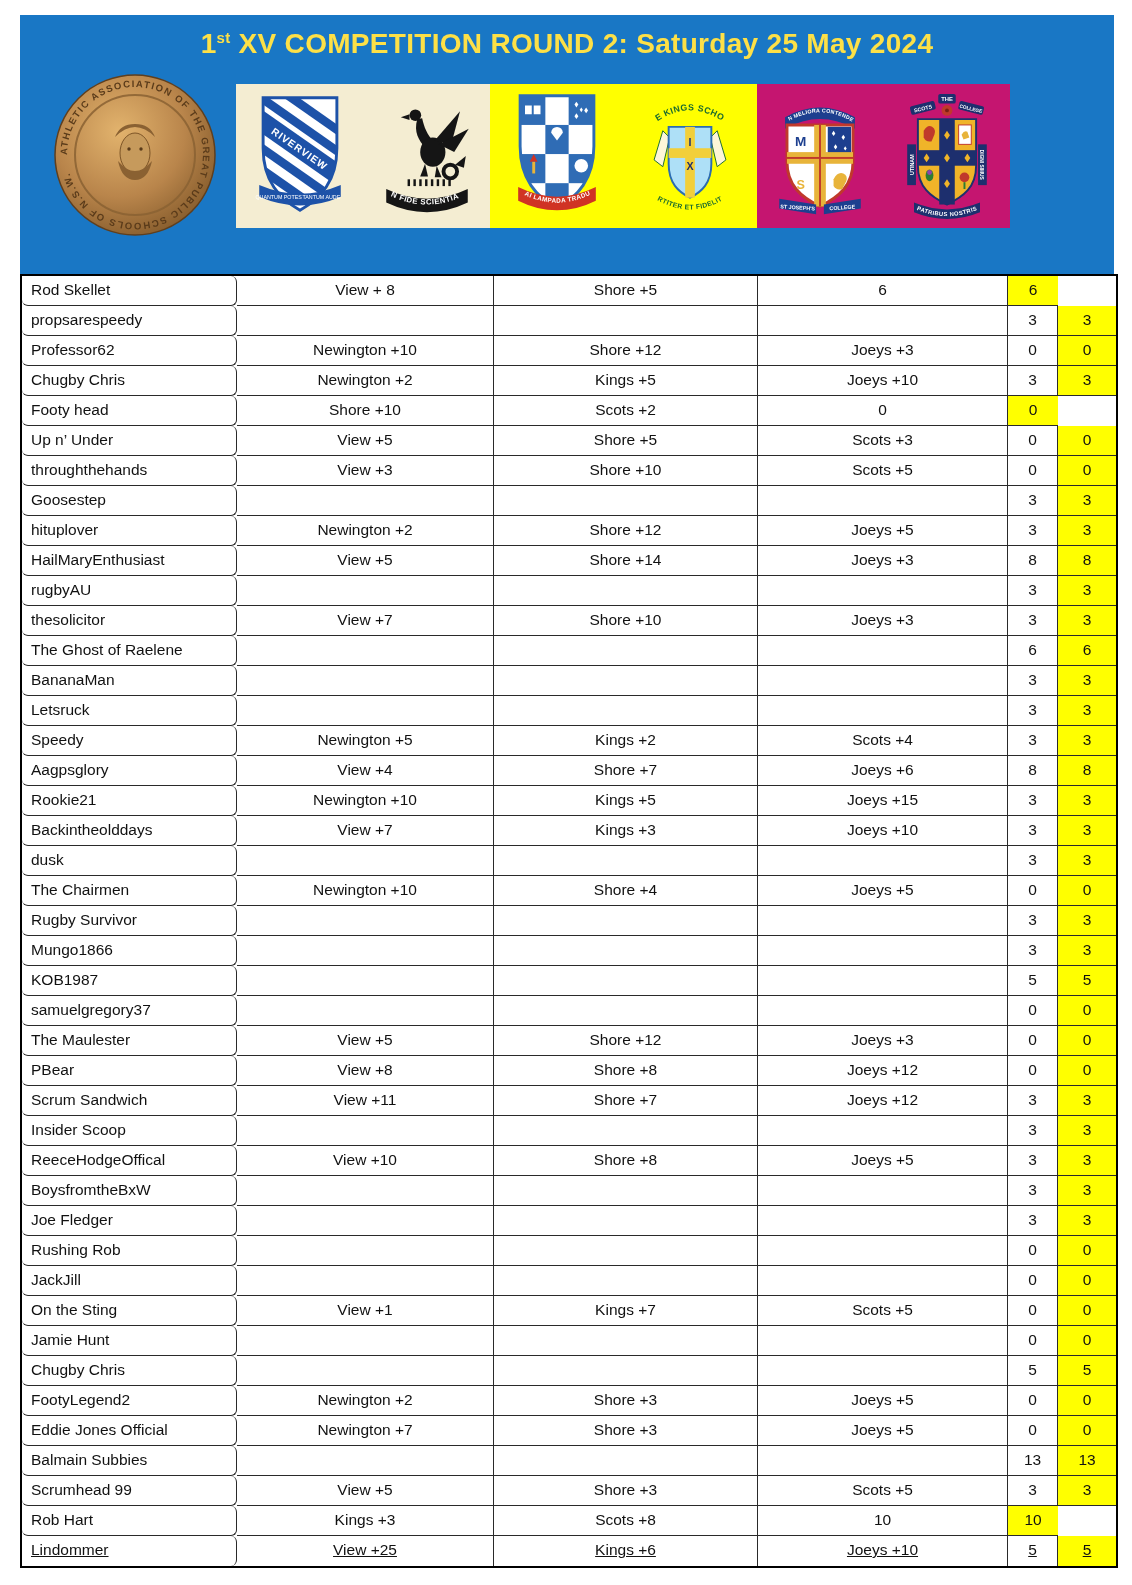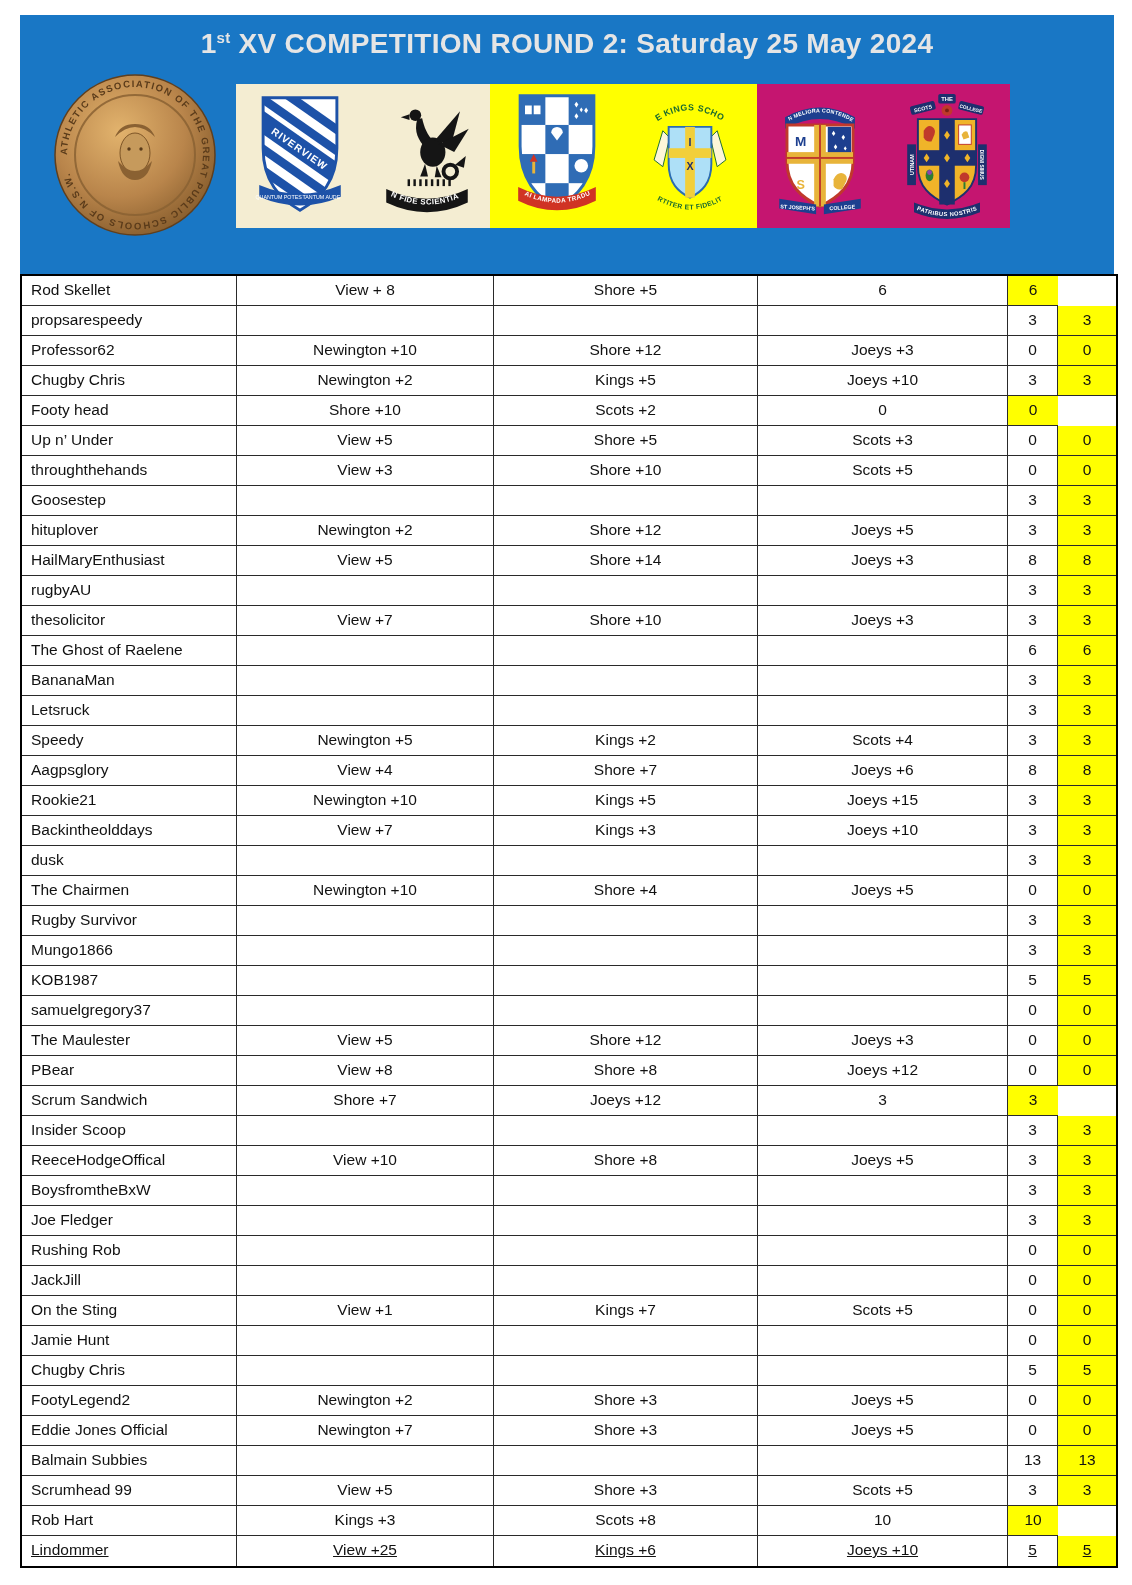--- a/index.html
+++ b/index.html
@@ -1,33 +1,33 @@
 <!DOCTYPE html>
 <html><head>
 <meta charset="utf-8">
 <style>
   html,body{margin:0;padding:0;background:#fff;}
   .page{position:relative;width:1132px;height:1585px;background:#fff;
         font-family:"Liberation Sans", sans-serif;overflow:hidden;}
   .banner{position:absolute;left:20px;top:15px;width:1094px;height:259px;background:#1977C5;}
-  .title{position:absolute;left:0;top:13px;width:100%;text-align:center;color:#e5e5e5;
+  .title{position:absolute;left:0;top:13px;width:100%;text-align:center;color:#fde047;
          font-weight:bold;font-size:28px;letter-spacing:.3px;}
   .title sup{font-size:15px;}
   .medal{position:absolute;left:33px;top:58px;}
   .panel{position:absolute;top:69px;height:144px;display:flex;align-items:center;justify-content:space-around;}
   .p1{left:216px;width:254px;background:#F4EDD2;}
   .p2{left:470px;width:267px;background:#FFFF00;}
   .p3{left:737px;width:253px;background:#C51570;}
   .crest{display:block;}
   .ttable{position:absolute;left:20px;top:274px;border:2px solid #000;background:#fff;width:1094px;box-sizing:content-box;}
   .trow{display:grid;grid-template-columns:215px 257px 264px 250px 50px 58px;height:30px;}
   .cell{box-sizing:border-box;border-right:1px solid #2a2a2a;border-bottom:1px solid #2a2a2a;
         font-size:15.5px;color:#111;line-height:28px;height:30px;overflow:hidden;white-space:nowrap;}
   .trow:last-child .cell{border-bottom:none;text-decoration:underline;}
-  .name-cell{padding-left:9px;text-align:left;}
+  .name-cell{padding-left:9px;text-align:left;border-radius:6px;}
   .tip-cell,.score-cell,.total-cell{text-align:center;}
   .total-cell{background:#FFFF00;border-right:none;}
 </style>
 </head>
 <body>
 
 <div class="page">
   <div class="banner">
 
     <div class="title"><span>1</span><sup>st</sup><span> XV COMPETITION ROUND 2: Saturday 25 May 2024</span></div>
@@ -441,20 +441,21 @@
       <div class="trow">
         <div class="cell name-cell">PBear</div>
         <div class="cell tip-cell">View +8</div>
         <div class="cell tip-cell">Shore +8</div>
         <div class="cell tip-cell">Joeys +12</div>
         <div class="cell score-cell">0</div>
         <div class="cell total-cell">0</div>
       </div>
       <div class="trow">
         <div class="cell name-cell">Scrum Sandwich</div>
+        <div class="cell tip-cell">View +11</div>
         <div class="cell tip-cell">Shore +7</div>
         <div class="cell tip-cell">Joeys +12</div>
         <div class="cell score-cell">3</div>
         <div class="cell total-cell">3</div>
       </div>
       <div class="trow">
         <div class="cell name-cell">Insider Scoop</div>
         <div class="cell tip-cell"></div>
         <div class="cell tip-cell"></div>
         <div class="cell tip-cell"></div>

